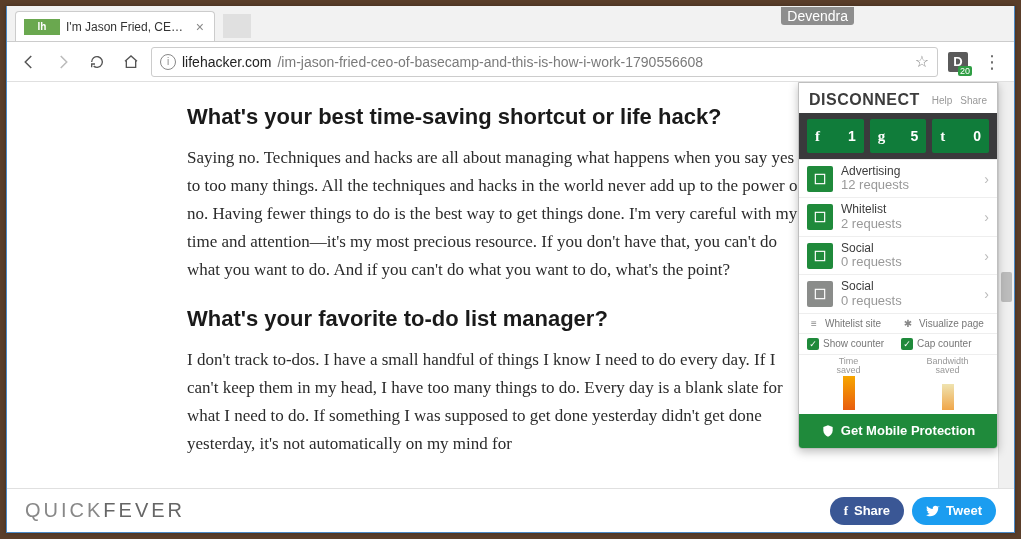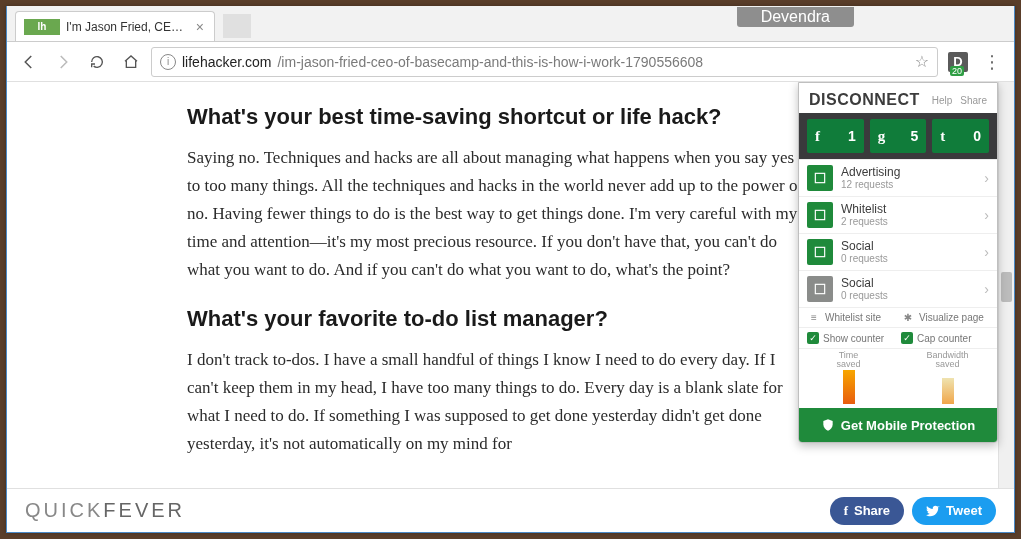--- a/index.html
+++ b/index.html
@@ -29,22 +29,22 @@
   justify-content: flex-end;
   gap: 2px;
   border-bottom: 1px solid #e5e5e5;
   padding-right: 0;
 }
 .user-pill {
   position: absolute;
   top: 0; right: 160px;
   background: #8e8e8e;
   color: #fff;
-  font-size: 16px;
-  padding: 1px 24px;
+  font-size: 14px;
+  padding: 1px 6px;
   border-bottom-left-radius: 3px;
   border-bottom-right-radius: 3px;
 }
 .win-btn {
   width: 46px; height: 28px;
   display: flex; align-items: center; justify-content: center;
   color: #555; font-size: 14px;
 }
 
 .tabs-row {
@@ -104,21 +104,21 @@
 .ext-btn {
   width: 28px; height: 28px; position: relative;
   display: flex; align-items: center; justify-content: center;
 }
 .ext-d {
   width:20px; height:20px; background:#5a5a5a; color:#fff;
   display:flex; align-items:center; justify-content:center;
   font-weight:bold; font-size:13px; border-radius:2px;
 }
 .ext-badge {
-  position:absolute; bottom:0; right:8px;
+  position:absolute; bottom:0; right:0;
   background:#2f9e44; color:#fff; font-size:9px;
   padding:0 2px; border-radius:2px;
 }
 .menu-btn { width:28px; display:flex; align-items:center; justify-content:center; color:#666; font-size:18px; }
 
 .content {
   flex:1; position:relative; overflow:hidden; background:#fff;
 }
 .article {
   padding: 14px 20px 20px 180px;
@@ -195,21 +195,21 @@
 }
 .cat-row .badge {
   width:26px; height:26px; border-radius:2px;
   display:flex; align-items:center; justify-content:center;
   color:#fff; font-size:14px;
 }
 .cat-row .badge.green { background:#1f8a3b; }
 .cat-row .badge.grey { background:#8a8c8a; }
 .cat-row .info { flex:1; line-height:1.1; }
 .cat-row .name { font-size:12px; color:#3c3c3c; }
-.cat-row .sub { font-size:10px; color:#999; }
+.cat-row .sub { font-size:13px; color:#999; }
 .cat-row .chev { color:#bbb; font-size:14px; }
 .opt-row {
   display:flex; align-items:center; gap:6px;
   padding:4px 8px; border-top:1px solid #eee; font-size:10px; color:#777;
 }
 .opt-row .half { flex:1; display:flex; align-items:center; gap:4px; }
 .opt-row .ic { width:14px; text-align:center; color:#888; }
 .check { width:12px; height:12px; background:#1f8a3b; color:#fff; display:flex; align-items:center; justify-content:center; font-size:9px; border-radius:2px; }
 .stats {
   display:flex; border-top:1px solid #eee; height:60px;

